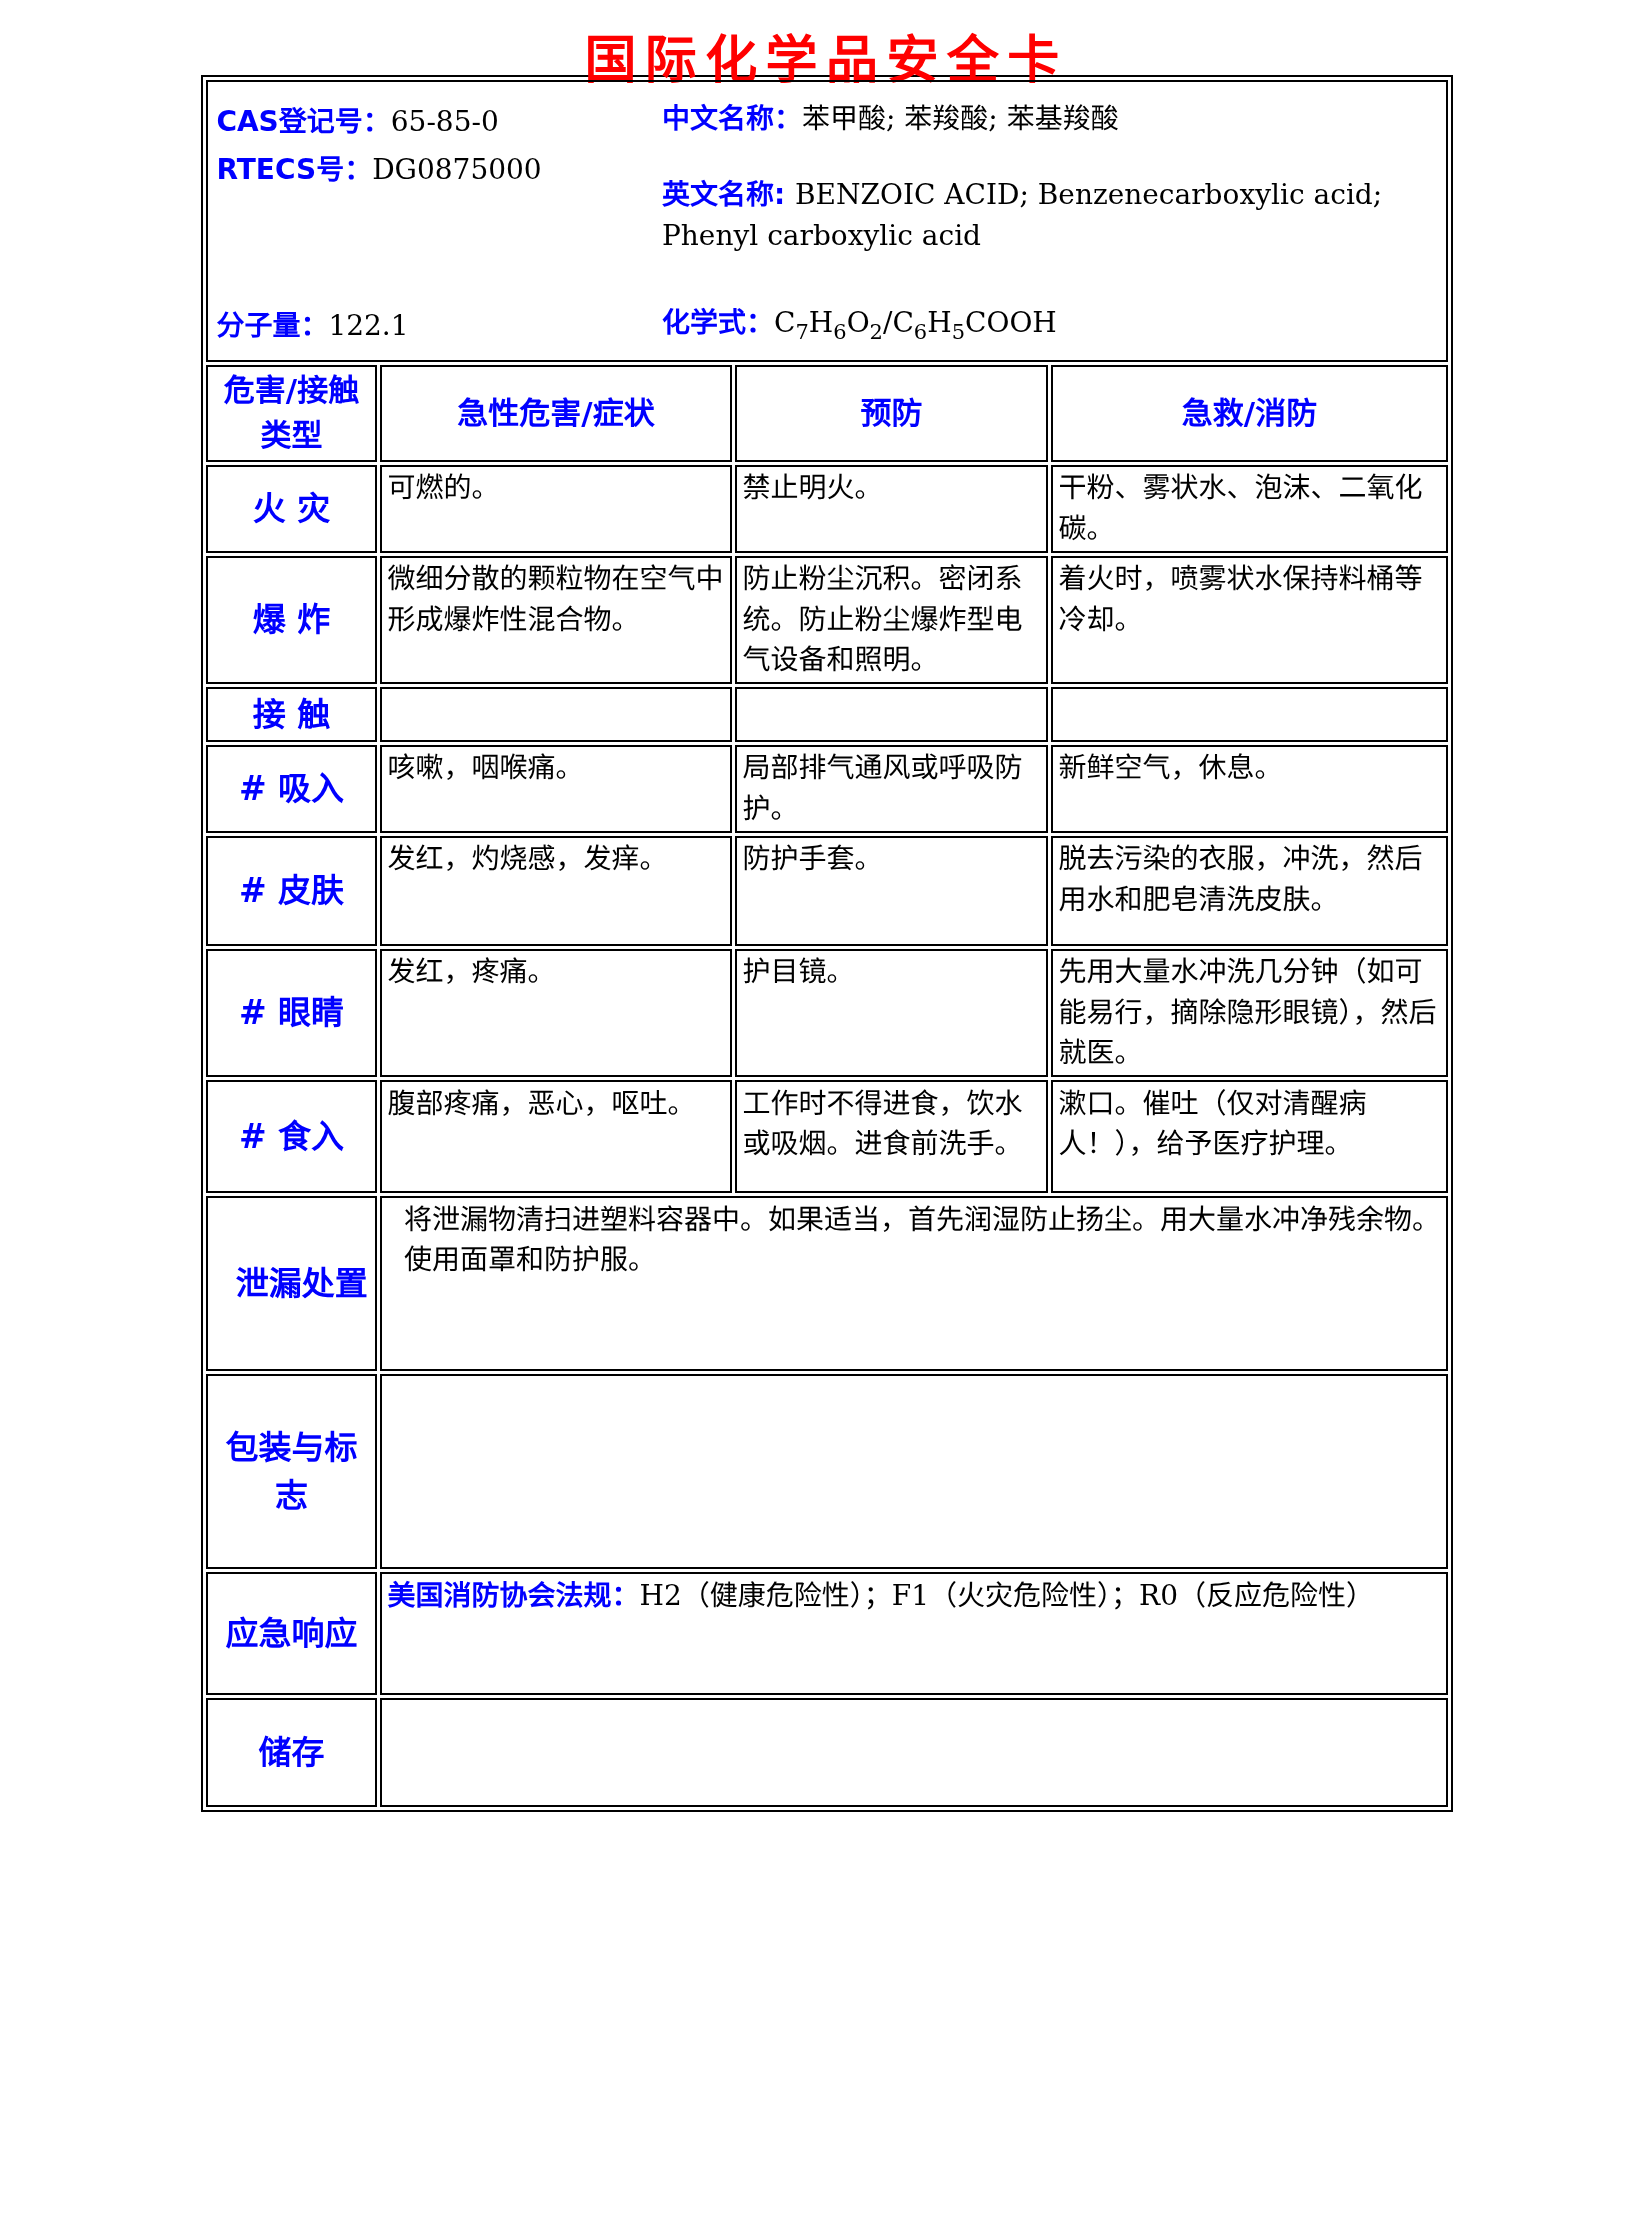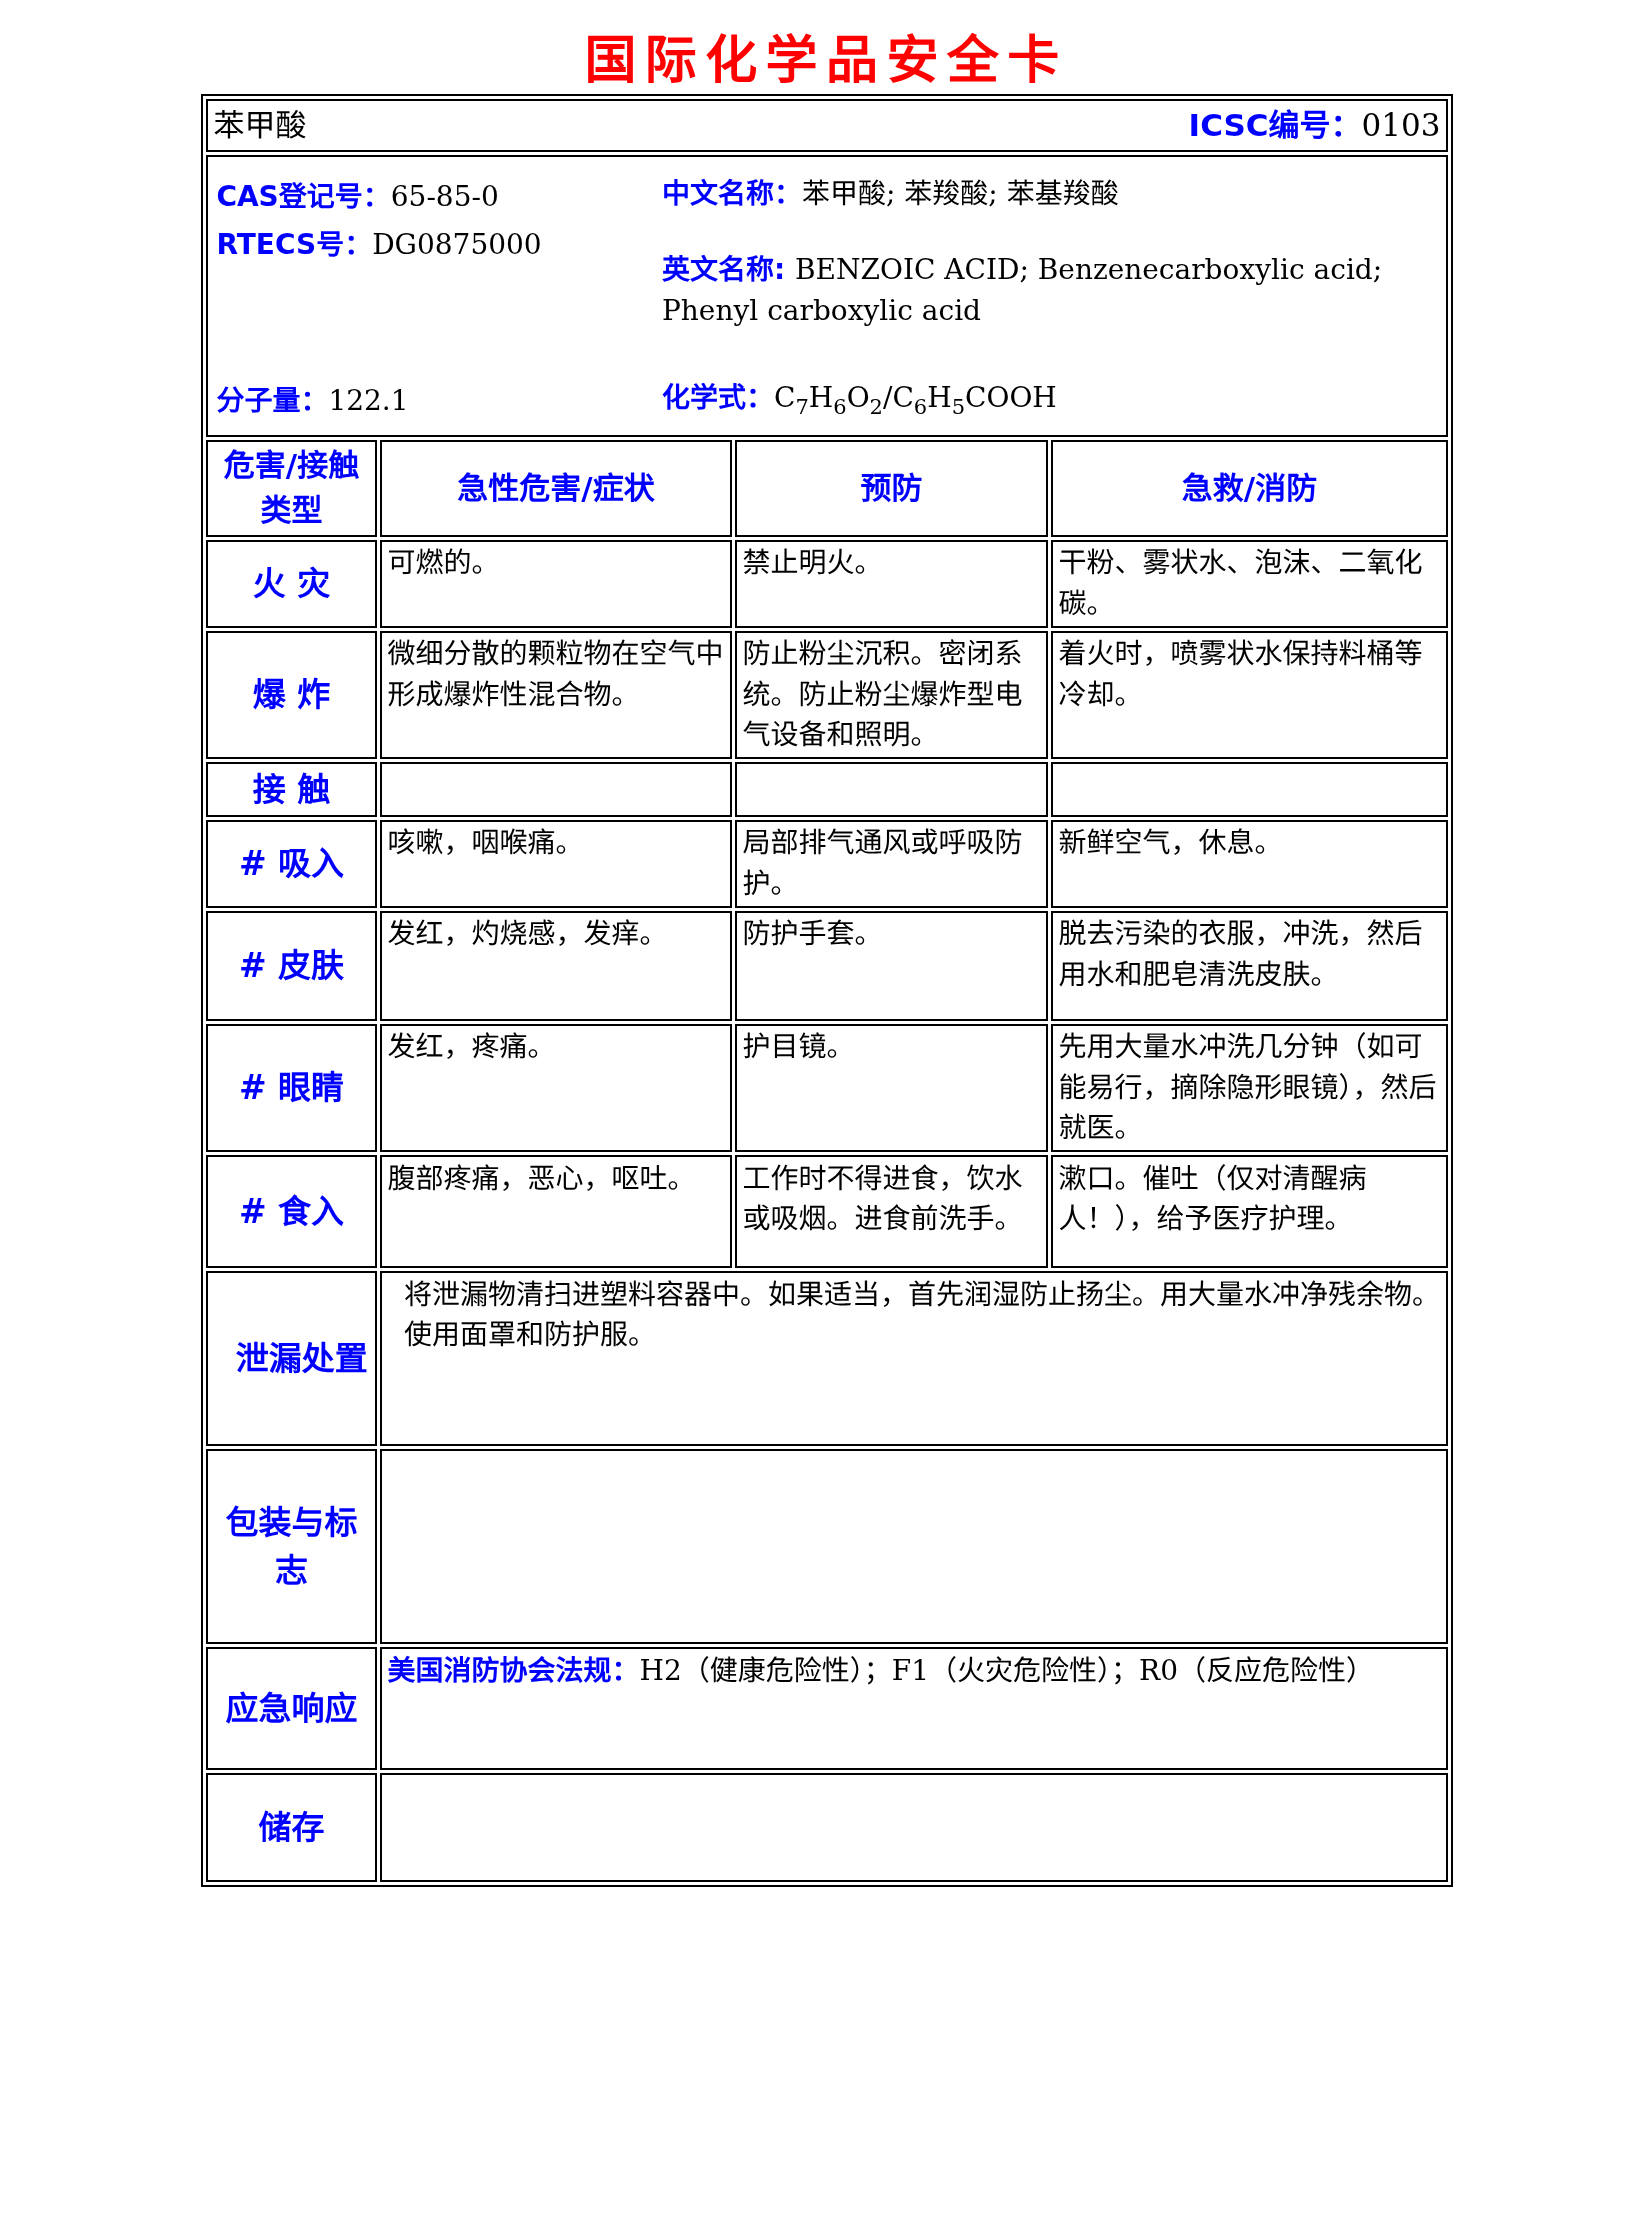--- a/index.html
+++ b/index.html
@@ -7,21 +7,21 @@
     --red:#ff0000;
     --ink:#000000;
   }
   *{box-sizing:border-box;}
   html,body{margin:0;padding:0;}
   body{
     width:1652px;height:2227px;background:#ffffff;color:var(--ink);
     font-family:"DejaVu Serif","Liberation Serif",serif;
   }
   .page-title{
-    padding-top:18px;height:94px;text-align:center;
+    padding-top:18px;height:75px;text-align:center;
     font-family:"DejaVu Sans","Liberation Sans",sans-serif;
     font-weight:bold;font-size:52px;letter-spacing:8.4px;color:var(--red);border-radius:29px;
   }
   table.card{
     margin-left:201px;width:1249px;
     border:2.8px solid #000;border-collapse:separate;border-spacing:3.5px;
     table-layout:fixed;background:#fff;
   }
   col.c0{width:171px;} col.c1{width:352px;} col.c2{width:313px;} col.c3{width:397px;}
   td{
@@ -78,28 +78,20 @@
 
   <table class="card">
     <colgroup>
         <col class="c0">
         <col class="c1">
         <col class="c2">
         <col class="c3">
       </colgroup>
 
     <tbody>
-        <tr class="r-head">
-      <td colspan="4">
-        <div class="head-flex">
-          <span class="substance">苯甲酸</span>
-          <span class="icsc-num"><span class="blue">ICSC编号：</span><span>0103</span></span>
-        </div>
-      </td>
-    </tr>
 
     <tr class="r-identity">
       <td colspan="4">
         <div class="abs pos-cas"><span class="blue">CAS登记号：</span><span>65-85-0</span></div>
         <div class="abs pos-rtecs"><span class="blue">RTECS号：</span><span>DG0875000</span></div>
         <div class="abs pos-cn"><span class="blue">中文名称：</span><span>苯甲酸; 苯羧酸; 苯基羧酸</span></div>
         <div class="abs wrap pos-en"><span class="blue">英文名称: </span><span>BENZOIC ACID; Benzenecarboxylic acid; Phenyl carboxylic acid</span></div>
         <div class="abs pos-mw"><span class="blue">分子量：</span><span>122.1</span></div>
         <div class="abs pos-formula"><span class="blue">化学式：</span><span><span>C</span><sub>7</sub><span>H</span><sub>6</sub><span>O</span><sub>2</sub><span>/C</span><sub>6</sub><span>H</span><sub>5</sub><span>COOH</span></span></div>
       </td>

